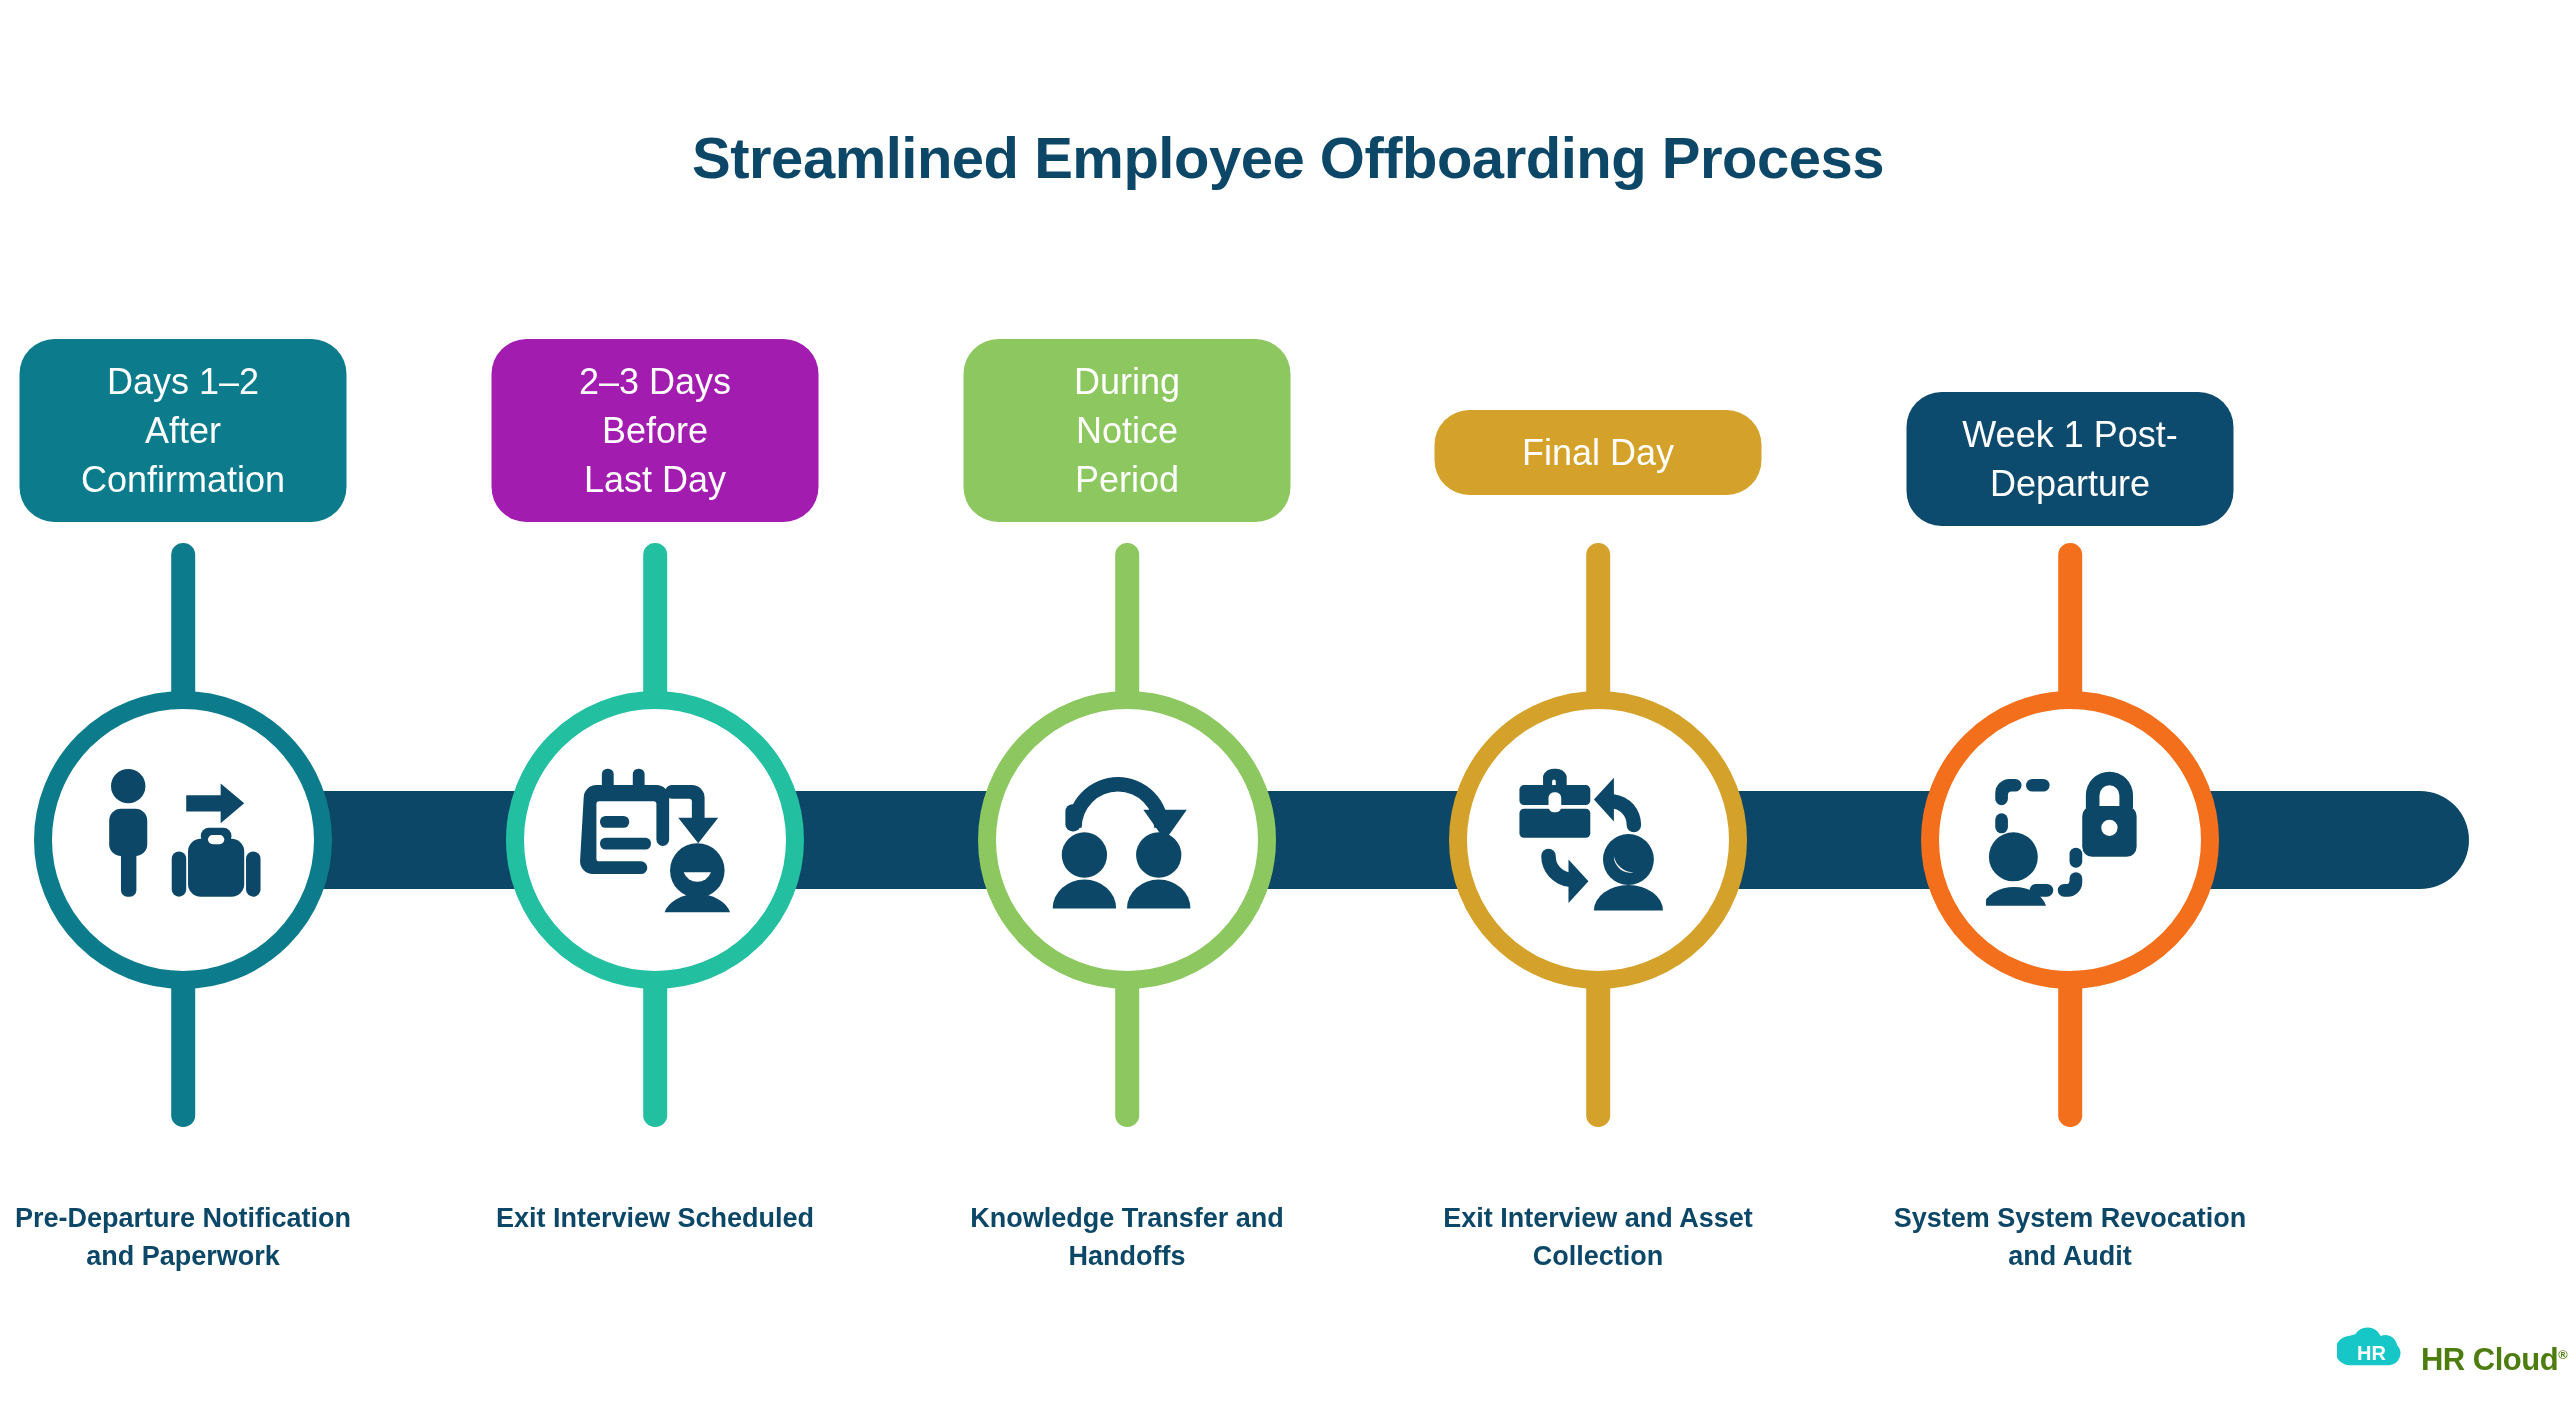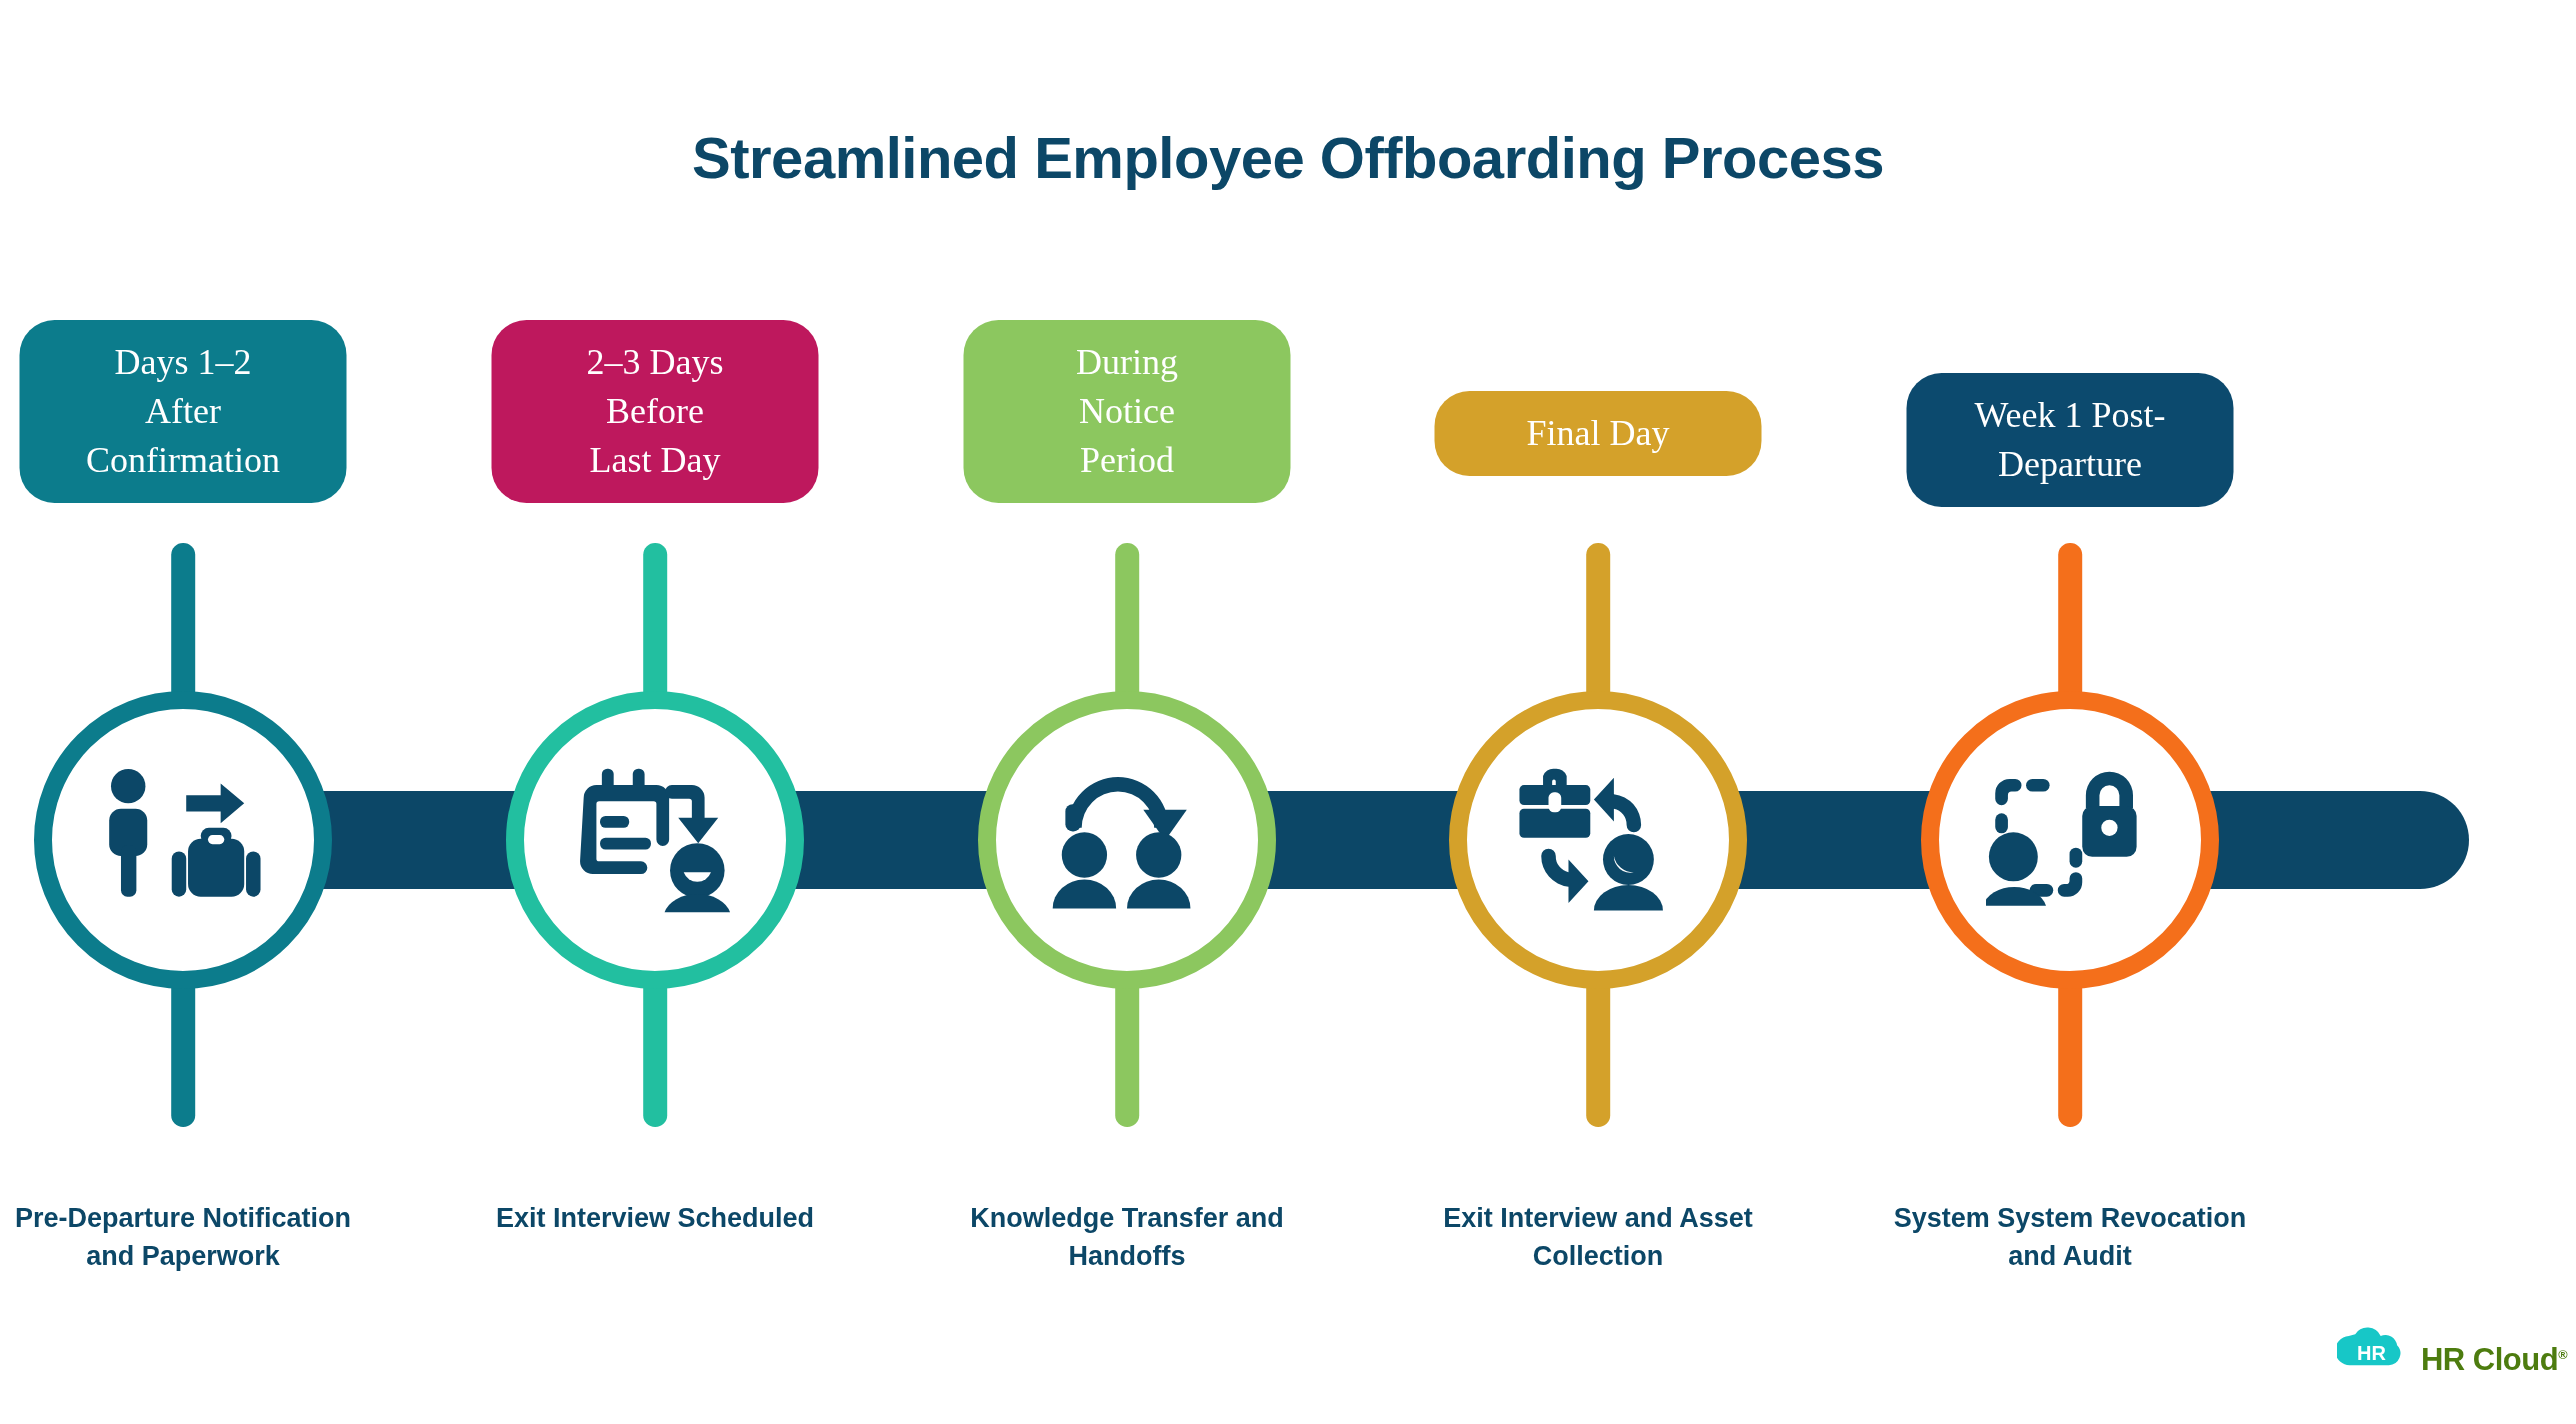--- a/index.html
+++ b/index.html
@@ -71,21 +71,22 @@
     transform: translateX(-50%);
     border-radius: 35px;
     color: #ffffff;
     font-size: 36px;
     line-height: 49px;
     font-weight: 400;
     text-align: center;
     padding: 18px 27px;
     box-sizing: border-box;
     white-space: pre-line;
-    font-family: Liberation Serif, serif;
+    font-family: Liberation Sans, sans-serif;
+    margin-top: 19px;
   }
   .badge.h3 { top: 320px; width: 327px; }
   .badge.h2 { top: 373px; width: 327px; }
   .badge.h1 { top: 391px; width: 327px; }
 
   
   .stem {
     position: absolute;
     left: 50%;
     transform: translateX(-50%);
@@ -180,21 +181,21 @@
           </svg>
         </span>
       </div>
       <div class="caption">Pre-Departure Notification
 and Paperwork</div>
     </div>
 
     <div class="step" style="left:437px;">
       <div class="stem stem-top" style="background: rgb(34, 191, 160);"></div>
       <div class="stem stem-bottom" style="background: rgb(34, 191, 160);"></div>
-      <div class="badge h3" style="background: #be185d;">2–3 Days
+      <div class="badge h3" style="background: #a21caf;">2–3 Days
 Before
 Last Day</div>
       <div class="circle" style="border-color: rgb(34, 191, 160);">
         <span>
           <svg width="173" height="150" viewBox="0 0 190 165" fill="none">
             <g fill="#0C4767">
               <rect x="36" y="4" width="13" height="28" rx="6"></rect>
               <rect x="70" y="4" width="13" height="28" rx="6"></rect>
               <path d="M16 36 a14 14 0 0 1 14 -14 h66 a14 14 0 0 1 14 14 v46 a7 7 0 0 1 -14 0 v-39 a3 3 0 0 0 -3 -3 h-60 a3 3 0 0 0 -3 3 v60 a3 3 0 0 0 3 3 h46 a7 7 0 0 1 0 14 h-53 a14 14 0 0 1 -14 -14 z"></path>
               <rect x="34" y="56" width="32" height="13" rx="6"></rect>

